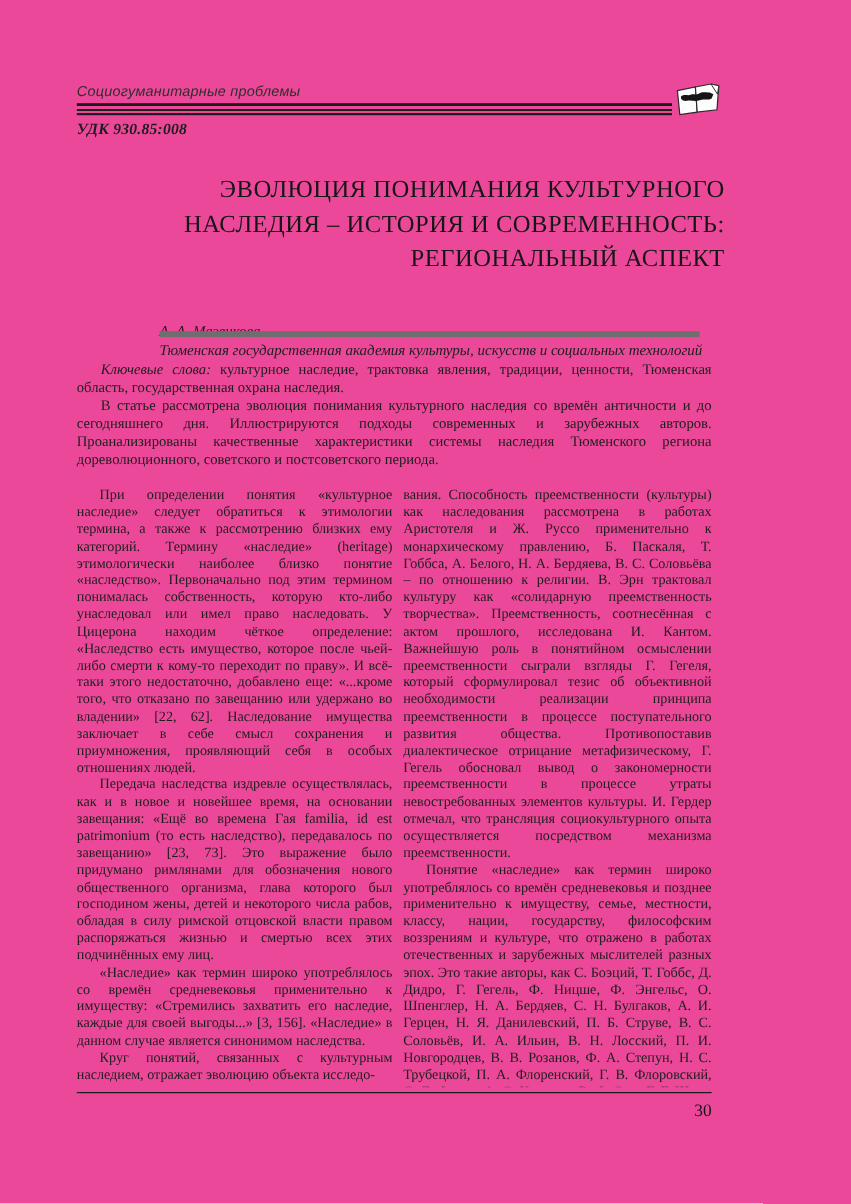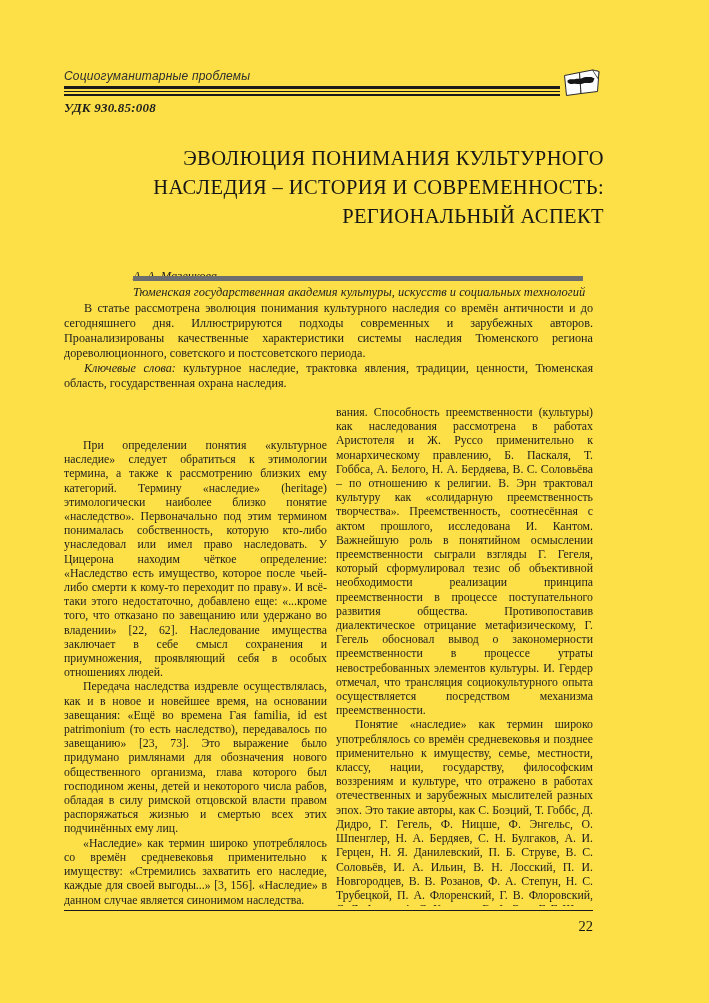--- a/index.html
+++ b/index.html
@@ -1,20 +1,20 @@
 <!DOCTYPE html>
 <html lang="ru"><head>
 <meta charset="utf-8">
 <style>
   html, body { margin: 0; padding: 0; background: #ffffff; }
   .page {
     position: relative;
     width: 709px;
     height: 1003px;
-    background: #fde047;
+    background: #ec4899;
     font-family: "Liberation Serif", serif;
     color: #1d1d1d;
     overflow: hidden;
   }
   .abs { position: absolute; }
 
   .running-head {
     left: 64px; top: 69px;
     font-family: "Liberation Sans", sans-serif;
     font-style: italic;
@@ -75,21 +75,21 @@
   .abstract p { margin: 0; text-indent: 20px; }
   .kw-label { font-style: italic; }
 
   .columns {
     left: 64px; top: 405px;
     width: 529px; height: 501px;
     display: flex;
     overflow: hidden;
   }
   .col { overflow: hidden; }
-  .col-left  { width: 263px; margin-right: 9px; margin-top: 33px; }
+  .col-left  { width: 263px; margin-right: 9px; }
   .col-right { width: 257px; }
   .col p {
     margin: 0;
     font-size: 11.8px;
     line-height: 14.2px;
     text-align: justify;
     text-indent: 19px;
     hyphens: none;
   }
   .col p.no-indent { text-indent: 0; }
@@ -132,34 +132,34 @@
   </h1>
 
   <div class="abs authors">
     <div>А. А. Мазенкова</div>
     <div>Тюменская государственная академия культуры, искусств и социальных технологий</div>
   </div>
 
   <div class="abs author-rule"></div>
 
   <div class="abs abstract">
+    <p><span class="kw-label">Ключевые слова:</span><span> культурное наследие, трактовка явления, традиции, ценности, Тюменская область, государственная охрана наследия.</span></p>
     <p>В статье рассмотрена эволюция понимания культурного наследия со времён античности и до сегодняшнего дня. Иллюстрируются подходы современных и зарубежных авторов. Проанализированы качественные характеристики системы наследия Тюменского региона дореволюционного, советского и постсоветского периода.</p>
-    <p><span class="kw-label">Ключевые слова:</span><span> культурное наследие, трактовка явления, традиции, ценности, Тюменская область, государственная охрана наследия.</span></p>
   </div>
 
   <div class="abs columns">
     <div class="col col-left">
         <p>При определении понятия «культурное наследие» следует обратиться к этимологии термина, а также к рассмотрению близких ему категорий. Термину «наследие» (heritage) этимологически наиболее близко понятие «наследство». Первоначально под этим термином понималась собственность, которую кто-либо унаследовал или имел право наследовать. У Цицерона находим чёткое определение: «Наследство есть имущество, которое после чьей-либо смерти к кому-то переходит по праву». И всё-таки этого недостаточно, добавлено еще: «...кроме того, что отказано по завещанию или удержано во владении» [22, 62]. Наследование имущества заключает в себе смысл сохранения и приумножения, проявляющий себя в особых отношениях людей.</p>
         <p>Передача наследства издревле осуществлялась, как и в новое и новейшее время, на основании завещания: «Ещё во времена Гая familia, id est patrimonium (то есть наследство), передавалось по завещанию» [23, 73]. Это выражение было придумано римлянами для обозначения нового общественного организма, глава которого был господином жены, детей и некоторого числа рабов, обладая в силу римской отцовской власти правом распоряжаться жизнью и смертью всех этих подчинённых ему лиц.</p>
         <p>«Наследие» как термин широко употреблялось со времён средневековья применительно к имуществу: «Стремились захватить его наследие, каждые для своей выгоды...» [3, 156]. «Наследие» в данном случае является синонимом наследства.</p>
         <p>Круг понятий, связанных с культурным наследием, отражает эволюцию объекта исследо-</p>
       </div>
     <div class="col col-right">
         <p class="no-indent">вания. Способность преемственности (культуры) как наследования рассмотрена в работах Аристотеля и Ж. Руссо применительно к монархическому правлению, Б. Паскаля, Т. Гоббса, А. Белого, Н. А. Бердяева, В. С. Соловьёва – по отношению к религии. В. Эрн трактовал культуру как «солидарную преемственность творчества». Преемственность, соотнесённая с актом прошлого, исследована И. Кантом. Важнейшую роль в понятийном осмыслении преемственности сыграли взгляды Г. Гегеля, который сформулировал тезис об объективной необходимости реализации принципа преемственности в процессе поступательного развития общества. Противопоставив диалектическое отрицание метафизическому, Г. Гегель обосновал вывод о закономерности преемственности в процессе утраты невостребованных элементов культуры. И. Гердер отмечал, что трансляция социокультурного опыта осуществляется посредством механизма преемственности.</p>
         <p>Понятие «наследие» как термин широко употреблялось со времён средневековья и позднее применительно к имуществу, семье, местности, классу, нации, государству, философским воззрениям и культуре, что отражено в работах отечественных и зарубежных мыслителей разных эпох. Это такие авторы, как С. Боэций, Т. Гоббс, Д. Дидро, Г. Гегель, Ф. Ницше, Ф. Энгельс, О. Шпенглер, Н. А. Бердяев, С. Н. Булгаков, А. И. Герцен, Н. Я. Данилевский, П. Б. Струве, В. С. Соловьёв, И. А. Ильин, В. Н. Лосский, П. И. Новгородцев, В. В. Розанов, Ф. А. Степун, Н. С. Трубецкой, П. А. Флоренский, Г. В. Флоровский, С. Л. Франк, А. С. Хомяков, В. Ф. Эрн, Г. Г. Шпет, Л. И. Шестов, Б. Н. Чичерин, П. Я. Чаадаев.</p>
       </div>
   </div>
 
   <div class="abs footer-rule"></div>
 
-  <div class="abs page-number">22</div>
+  <div class="abs page-number">30</div>
 
 </div>
 
 </body></html>

